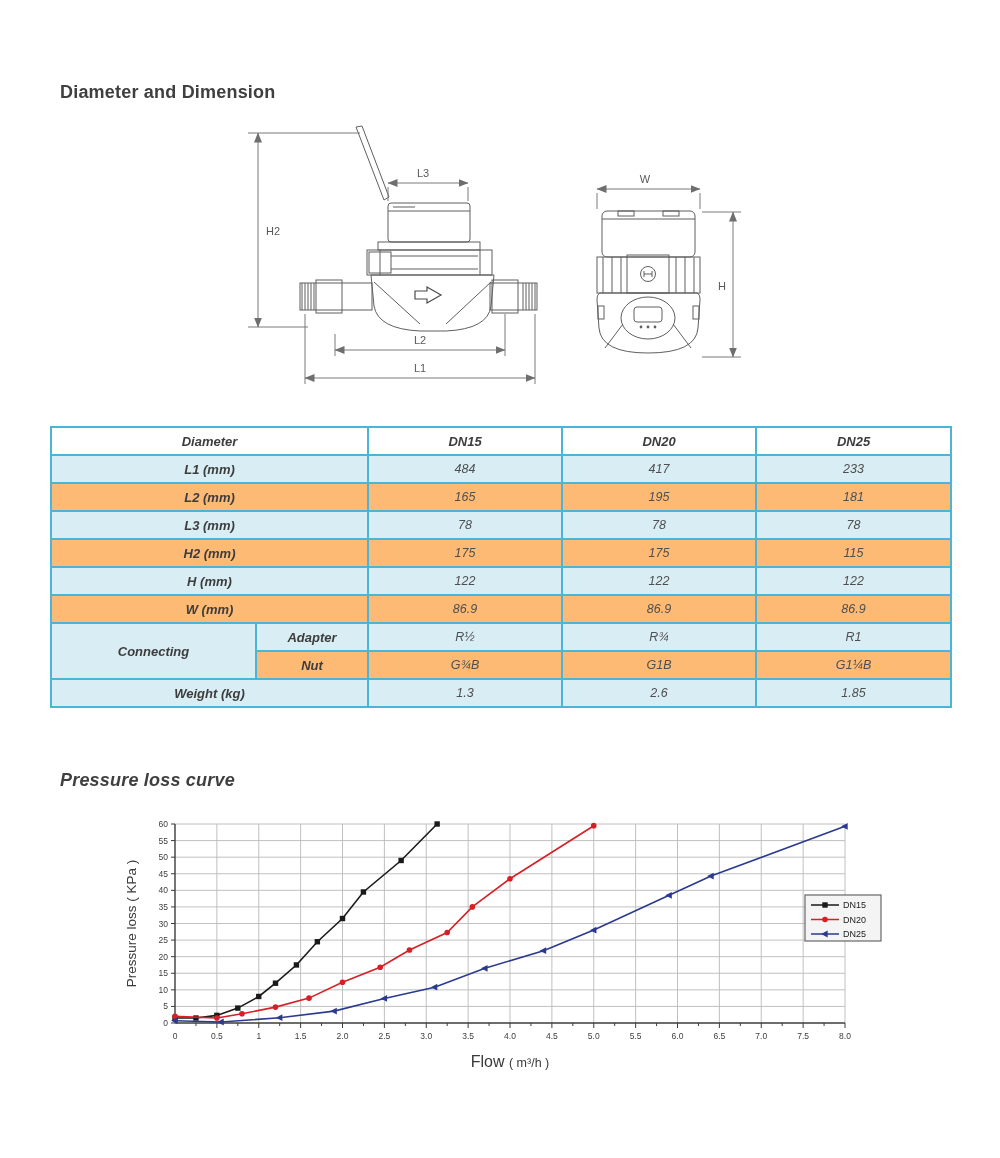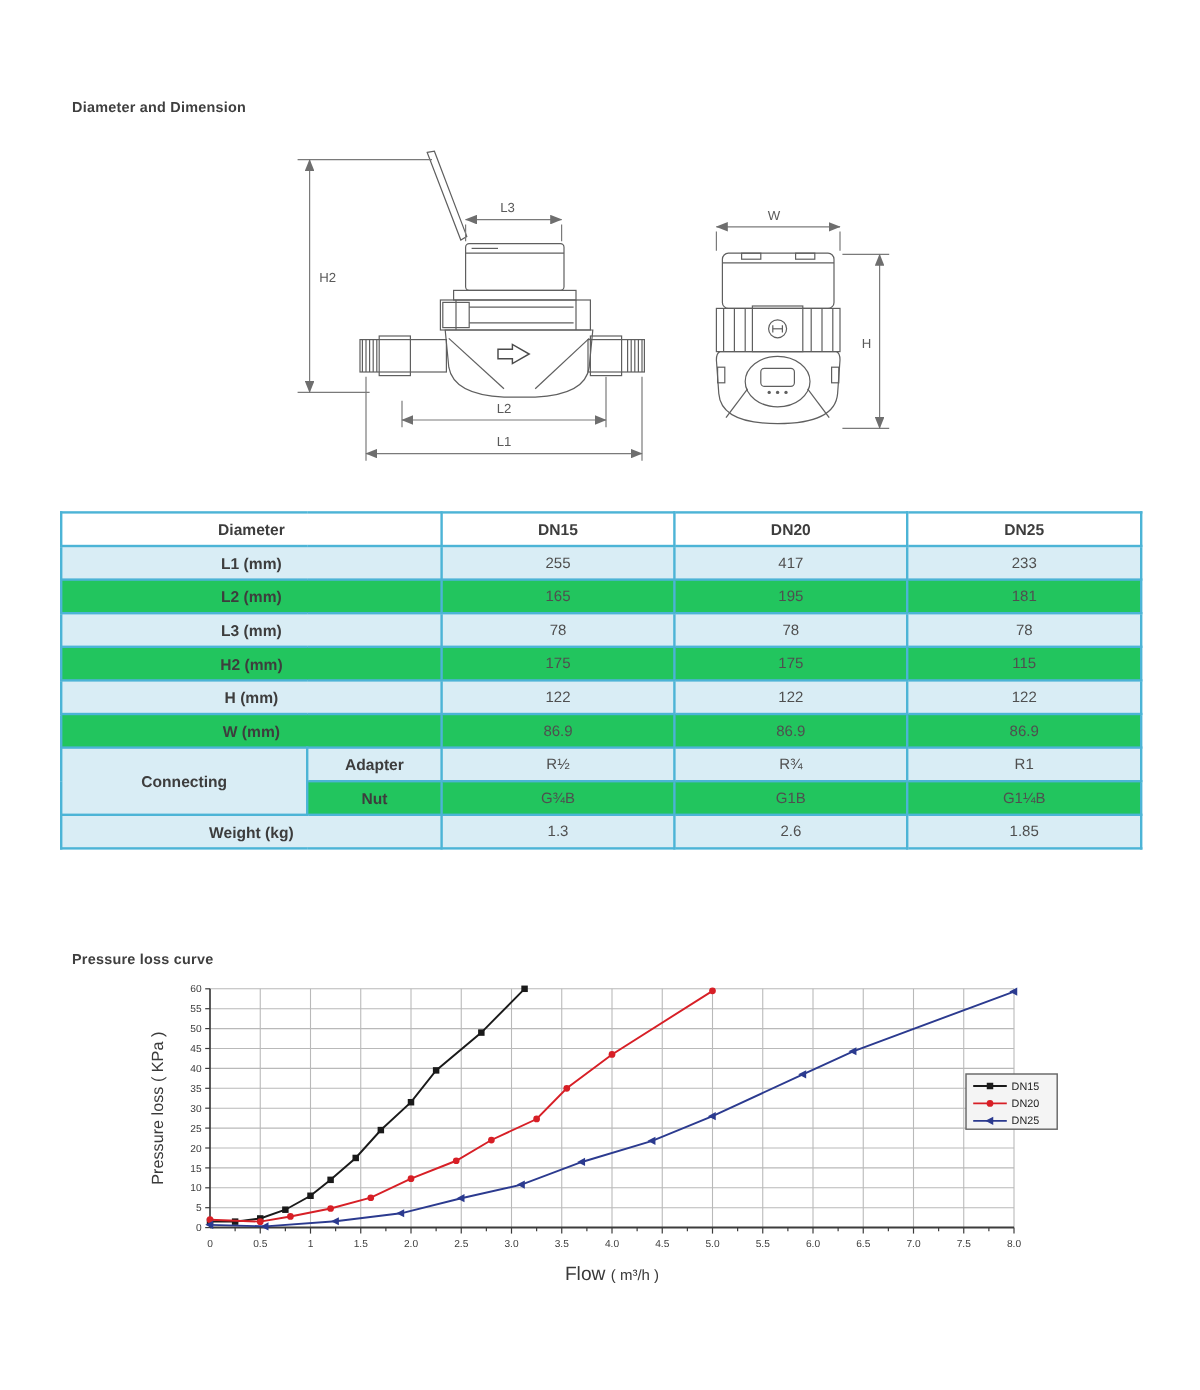--- a/index.html
+++ b/index.html
@@ -1,36 +1,37 @@
 <!DOCTYPE html>
 <html style="--accent: #4cb4d6; --shade: #d9edf5;"><head>
 <meta charset="utf-8">
 <style>
   html,body{margin:0;padding:0;background:#ffffff;}
   .page{
     position:relative;width:1000px;height:1158px;background:#fff;
     font-family:"Liberation Sans", sans-serif;overflow:hidden;
   }
   .sec-title{
-    position:absolute;left:60px;font-size:12px;font-weight:bold;color:#3f3f3f;letter-spacing:.2px;
+    position:absolute;left:60px;font-size:18px;font-weight:bold;color:#3f3f3f;letter-spacing:.2px;
   }
   #title1{top:82px;}
-  #title2{top:792px;}
+  #title2{top:770px;font-style:italic;}
   
   table.dim{
     position:absolute;left:50px;top:426px;width:900px;border-collapse:collapse;table-layout:fixed;
   }
   table.dim td, table.dim th{
     border:2px solid var(--accent,#4cb4d6);
     height:26px;text-align:center;vertical-align:middle;padding:0 21px;
     background:#fff;
+    font-style:italic;
   }
   table.dim tr.shade td{background:var(--shade,#d9edf5);}
   table.dim td.keep-shade{background:var(--shade,#d9edf5) !important;}
-  table.dim tr.plain td{background:#22c55e;}
+  table.dim tr.plain td{background:#fdba74;}
   .lbl{font-weight:bold;font-size:13px;color:#3d3d3d;}
   .val{font-size:12.5px;color:#4f4f4f;font-weight:normal;}
   
   #drawing-svg{position:absolute;left:90px;top:110px;}
   #chart-svg{position:absolute;left:100px;top:805px;}
   .dim-label{font-size:11px;fill:#5a5a5a;font-family:"Liberation Sans",sans-serif;}
   .draw-line{stroke:#5f5f5f;stroke-width:1;fill:none;}
   .dim-line{stroke:#7a7a7a;stroke-width:1;fill:none;}
 </style>
 </head>
@@ -164,21 +165,21 @@
       </colgroup>
     <tbody>
         <tr>
       <th colspan="2" class="lbl">Diameter</th>
       <th class="lbl">DN15</th>
       <th class="lbl">DN20</th>
       <th class="lbl">DN25</th>
     </tr>
     <tr class="shade">
       <td colspan="2" class="lbl">L1 (mm)</td>
-      <td class="val">255</td>
+      <td class="val">484</td>
       <td class="val">417</td>
       <td class="val">233</td>
     </tr>
     <tr class="plain">
       <td colspan="2" class="lbl">L2 (mm)</td>
       <td class="val">165</td>
       <td class="val">195</td>
       <td class="val">181</td>
     </tr>
     <tr class="shade">

